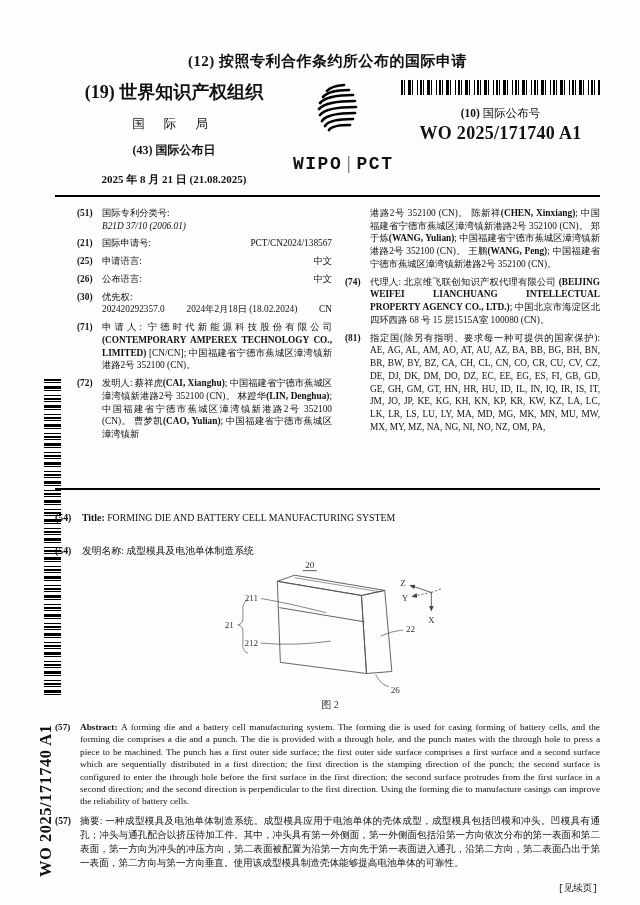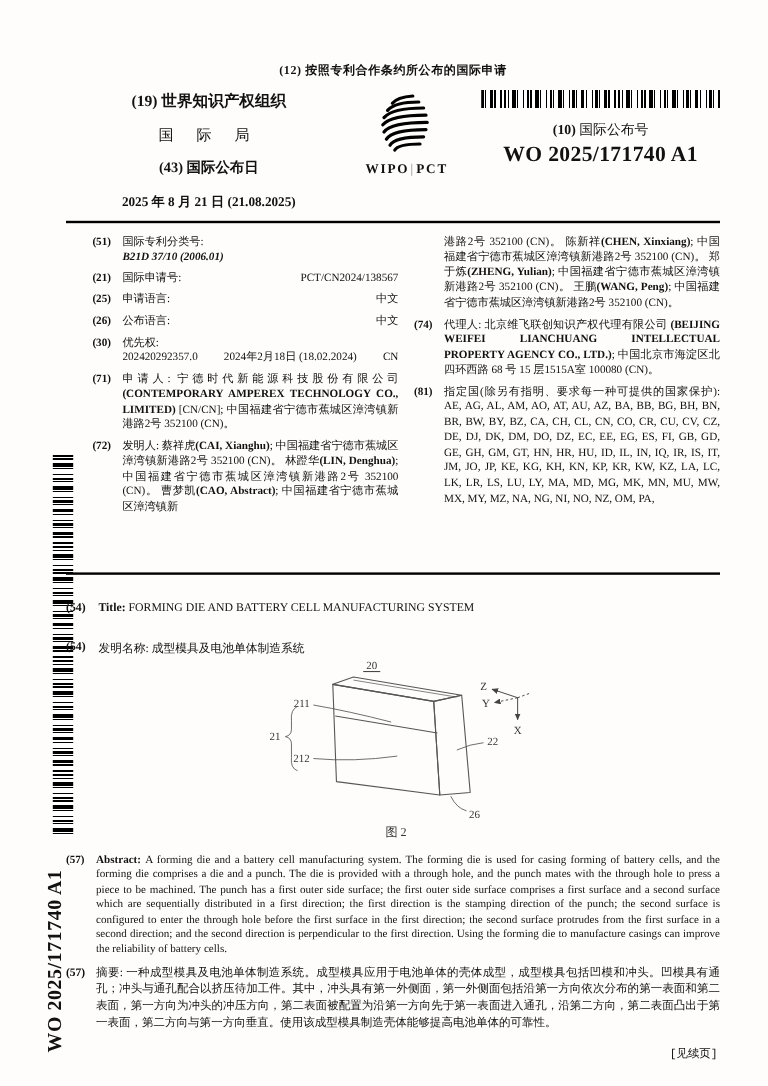--- a/index.html
+++ b/index.html
@@ -1,49 +1,49 @@
 <!DOCTYPE html>
 <html><head>
 <meta charset="utf-8">
 <style>
   html,body{margin:0;padding:0;background:#e8e8e8;}
   .page{position:relative;width:640px;height:905px;background:#fffdfb;color:#111;
         font-family:"Liberation Serif","DejaVu Serif",serif;overflow:hidden;}
   .content{position:absolute;left:55px;top:0;width:545px;}
 
   
-  .line12{padding-top:52px;text-align:center;font-weight:bold;font-size:10px;letter-spacing:.5px;}
+  .line12{padding-top:52px;text-align:center;font-weight:bold;font-size:15px;letter-spacing:.5px;}
   .header-row{display:flex;margin-top:9px;align-items:flex-start;}
   .hl{width:238px;text-align:center;}
-  .org-line{font-size:13px;font-weight:bold;}
+  .org-line{font-size:18px;font-weight:bold;}
   .bureau{font-size:12.5px;letter-spacing:8px;margin-top:12px;}
   .pubdate-label{font-size:12px;font-weight:bold;margin-top:9px;}
   .pubdate-value{font-size:11px;font-weight:bold;margin-top:13px;white-space:nowrap;}
   .hc{width:92px;text-align:center;padding-top:2px;}
-  .wipopct{font-family:Liberation Serif, serif;font-weight:bold;
-           font-size:11px;letter-spacing:1.5px;margin-top:1px;white-space:nowrap;}
+  .wipopct{font-family:Liberation Mono, monospace;font-weight:bold;
+           font-size:18px;letter-spacing:1.5px;margin-top:16px;white-space:nowrap;}
   .wipopct .sep{font-weight:normal;color:#888;padding:0 1px;}
   .hr2{flex:1;padding-left:16px;}
   .barcode-top{height:15px;width:100%;
     background:repeating-linear-gradient(90deg,#000 0 2px,#fff 2px 3px,#000 3px 4px,#fff 4px 7px,
       #000 7px 10px,#fff 10px 11px,#000 11px 12px,#fff 12px 16px,#000 16px 17px,#fff 17px 19px);}
   .pubnum-label{text-align:center;font-size:11.5px;margin-top:11px;}
   .pubnum-value{text-align:center;font-size:18px;font-weight:bold;margin-top:2px;letter-spacing:.3px;}
   .bcode{font-weight:bold;}
   .rule{border:none;border-top:2px solid #000;margin:8px 0 0 0;}
 
   
   .biblio{display:flex;gap:13px;padding:10px 0 0 22px;min-height:283px;box-sizing:border-box;}
   .col{width:255px;font-size:9.3px;line-height:1.37;}
   .field{display:flex;margin-bottom:5px;}
   .fcode{font-weight:bold;width:25px;flex:none;}
   .fbody{flex:1;text-align:justify;}
   .kv{display:flex;}
   .kv .val{margin-left:auto;white-space:nowrap;}
-  .ipcval{font-weight:bold;font-style:italic;}
+  .ipcval{font-weight:normal;font-style:italic;}
   .prio-line{display:flex;justify-content:space-between;gap:16px;}
   .bseg{font-weight:bold;}
 
   
   .t54{display:flex;font-size:9.8px;margin-top:22px;}
   .t54 .fcode{width:27px;}
   .abstract{display:flex;font-size:9.25px;line-height:1.34;margin-top:6px;}
   .abstract .fcode{width:25px;}
   .abstract .fbody{text-align:justify;}
   .abs-zh{font-size:9.6px;line-height:1.46;}
@@ -155,30 +155,30 @@
           <span class="fcode">(71)</span>
           <span class="fbody">
             <span>申请人:</span>
             <span>宁德时代新能源科技股份有限公司 </span><span class="bseg">(CONTEMPORARY AMPEREX TECHNOLOGY CO., LIMITED)</span><span> [CN/CN]; 中国福建省宁德市蕉城区漳湾镇新港路2号 352100 (CN)。</span>
           </span>
         </div>
         <div class="field">
           <span class="fcode">(72)</span>
           <span class="fbody">
             <span>发明人:</span>
-            <span>蔡祥虎</span><span class="bseg">(CAI, Xianghu)</span><span>; 中国福建省宁德市蕉城区漳湾镇新港路2号 352100 (CN)。 林蹬华</span><span class="bseg">(LIN, Denghua)</span><span>; 中国福建省宁德市蕉城区漳湾镇新港路2号 352100 (CN)。 曹梦凯</span><span class="bseg">(CAO, Abstract)</span><span>; 中国福建省宁德市蕉城区漳湾镇新</span>
+            <span>蔡祥虎</span><span class="bseg">(CAI, Xianghu)</span><span>; 中国福建省宁德市蕉城区漳湾镇新港路2号 352100 (CN)。 林蹬华</span><span class="bseg">(LIN, Denghua)</span><span>; 中国福建省宁德市蕉城区漳湾镇新港路2号 352100 (CN)。 曹梦凯</span><span class="bseg">(CAO, Yulian)</span><span>; 中国福建省宁德市蕉城区漳湾镇新</span>
           </span>
         </div>
       </div>
 
       <div class="col">
         <div class="field">
           <span class="fcode"></span>
           <span class="fbody">
-            <span>港路2号 352100 (CN)。 陈新祥</span><span class="bseg">(CHEN, Xinxiang)</span><span>; 中国福建省宁德市蕉城区漳湾镇新港路2号 352100 (CN)。 郑于炼</span><span class="bseg">(ZHENG, Yulian)</span><span>; 中国福建省宁德市蕉城区漳湾镇新港路2号 352100 (CN)。 王鹏</span><span class="bseg">(WANG, Peng)</span><span>; 中国福建省宁德市蕉城区漳湾镇新港路2号 352100 (CN)。</span>
+            <span>港路2号 352100 (CN)。 陈新祥</span><span class="bseg">(CHEN, Xinxiang)</span><span>; 中国福建省宁德市蕉城区漳湾镇新港路2号 352100 (CN)。 郑于炼</span><span class="bseg">(WANG, Yulian)</span><span>; 中国福建省宁德市蕉城区漳湾镇新港路2号 352100 (CN)。 王鹏</span><span class="bseg">(WANG, Peng)</span><span>; 中国福建省宁德市蕉城区漳湾镇新港路2号 352100 (CN)。</span>
           </span>
         </div>
         <div class="field">
           <span class="fcode">(74)</span>
           <span class="fbody">
             <span>代理人:</span>
             <span>北京维飞联创知识产权代理有限公司 </span><span class="bseg">(BEIJING WEIFEI LIANCHUANG INTELLECTUAL PROPERTY AGENCY CO., LTD.)</span><span>; 中国北京市海淀区北四环西路 68 号 15 层1515A室 100080 (CN)。</span>
           </span>
         </div>
         <div class="field">

